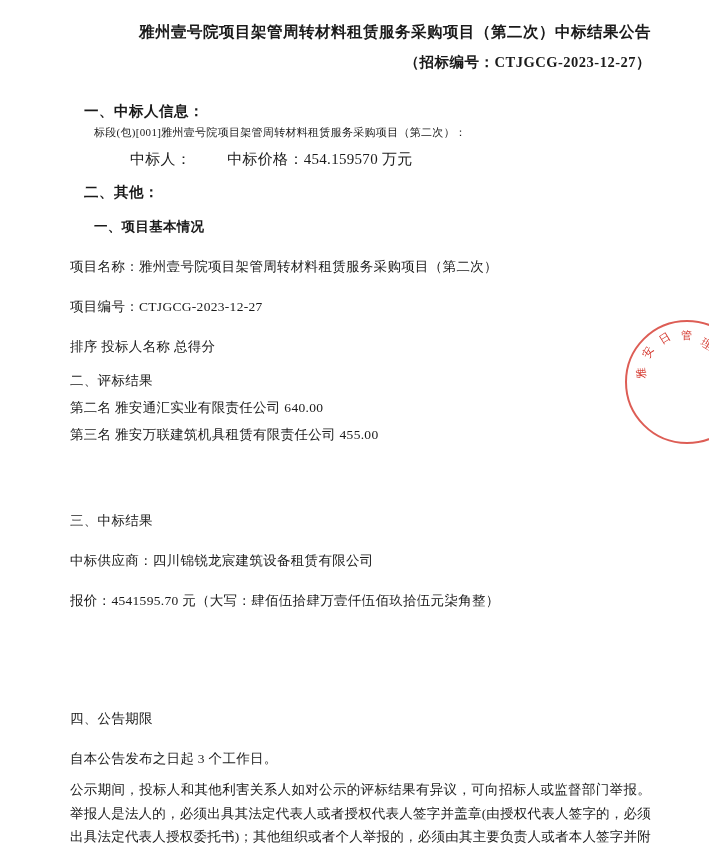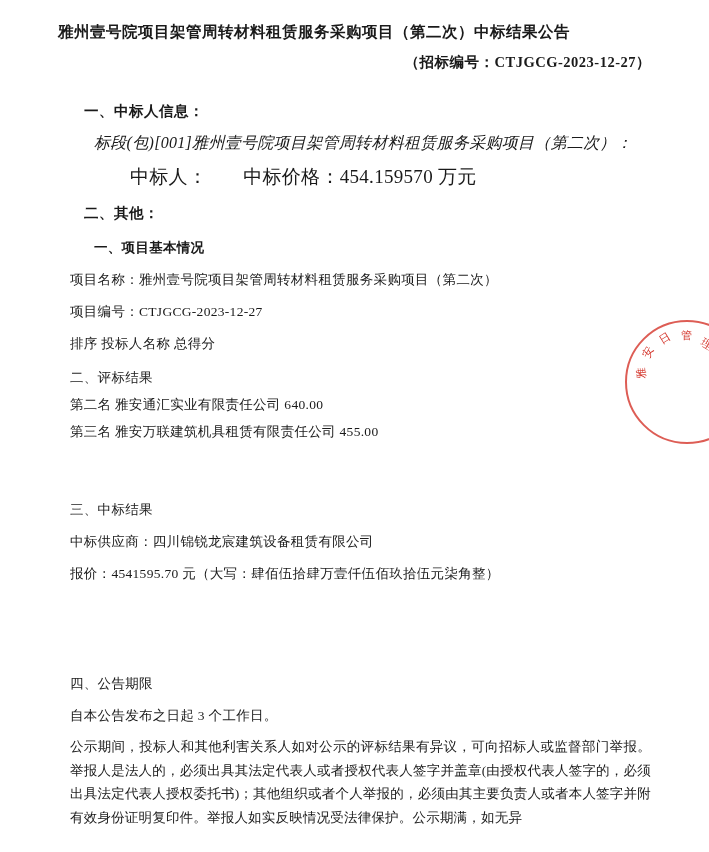--- a/index.html
+++ b/index.html
@@ -16,21 +16,21 @@
     overflow: hidden;
   }
   .page {
     position: relative;
     width: 709px;
     height: 852px;
     box-sizing: border-box;
     padding: 0 58px;
   }
   .doc-title {
-    text-align: left;
+    text-align: right;
     font-size: 15.5px;
     font-weight: bold;
     letter-spacing: 0.5px;
     margin-top: 20px;
     line-height: 1.6;
   }
   .doc-subtitle {
     text-align: right;
     font-size: 14.5px;
     font-weight: bold;
@@ -39,47 +39,46 @@
     line-height: 1.6;
   }
   .section-h1 {
     font-size: 14.5px;
     font-weight: bold;
     margin-top: 28px;
     padding-left: 26px;
     letter-spacing: 0.5px;
   }
   .indent-1 {
-    font-size: 16px;
-    margin-top: 12px;
+    font-size: 11px;
+    margin-top: 4px;
     padding-left: 36px;
     letter-spacing: 0.3px;
-    font-style: italic;
   }
   .bid-row {
     display: flex;
-    font-size: 19px;
+    font-size: 15px;
     margin-top: 10px;
     padding-left: 72px;
     letter-spacing: 0.3px;
   }
   .bid-row .gap {
     display: inline-block;
     width: 36px;
   }
   .section-h2 {
     font-size: 13.5px;
     font-weight: bold;
     margin-top: 16px;
     padding-left: 36px;
     letter-spacing: 0.3px;
   }
   .line {
     font-size: 13.5px;
-    margin-top: 14px;
+    margin-top: 22px;
     padding-left: 12px;
     letter-spacing: 0.3px;
   }
   .line.tight { margin-top: 9px; }
   .spacer-lg { height: 46px; }
   .spacer-xl { height: 78px; }
   .para {
     font-size: 13.5px;
     margin-top: 10px;
     padding-left: 12px;

